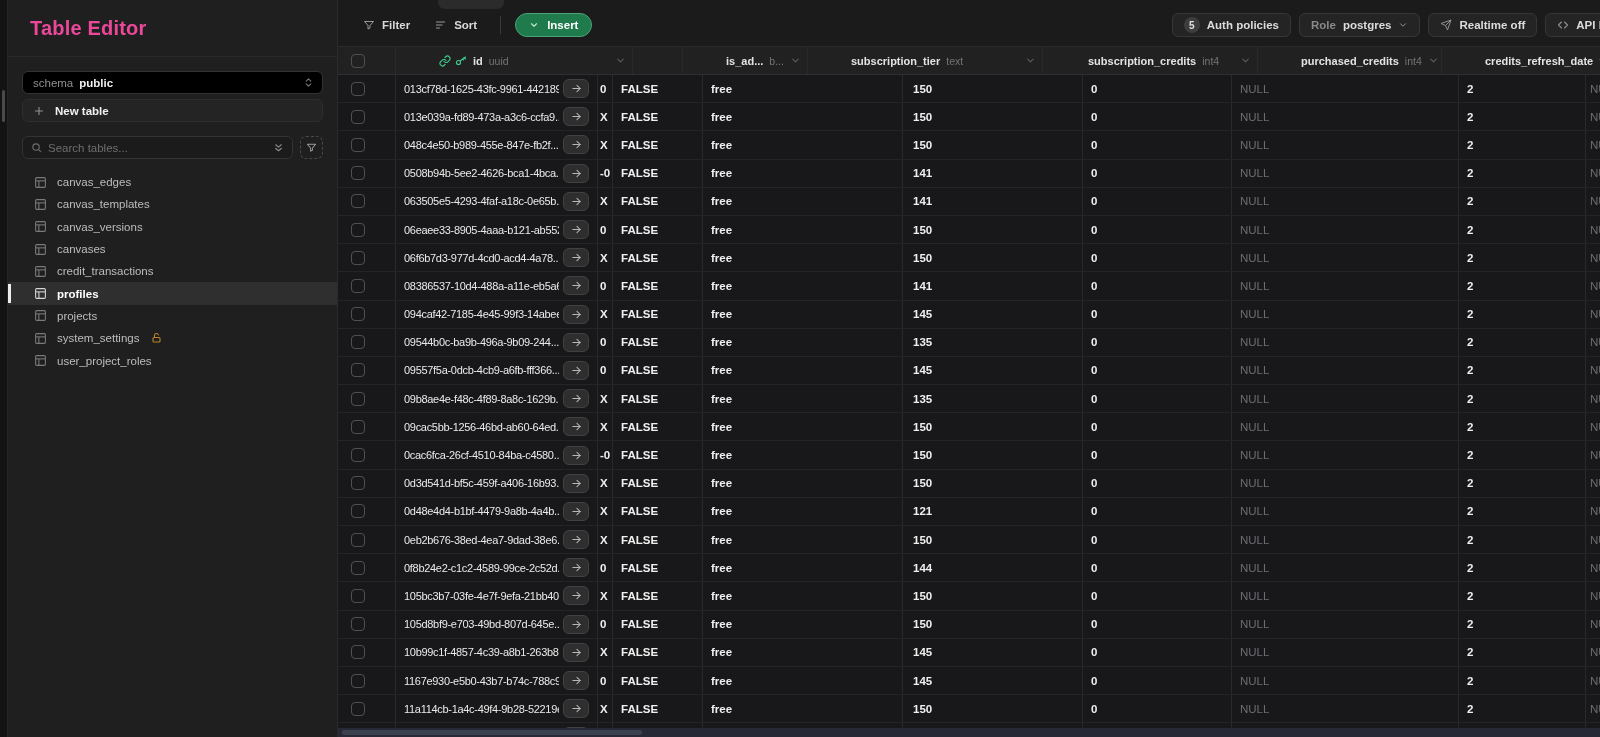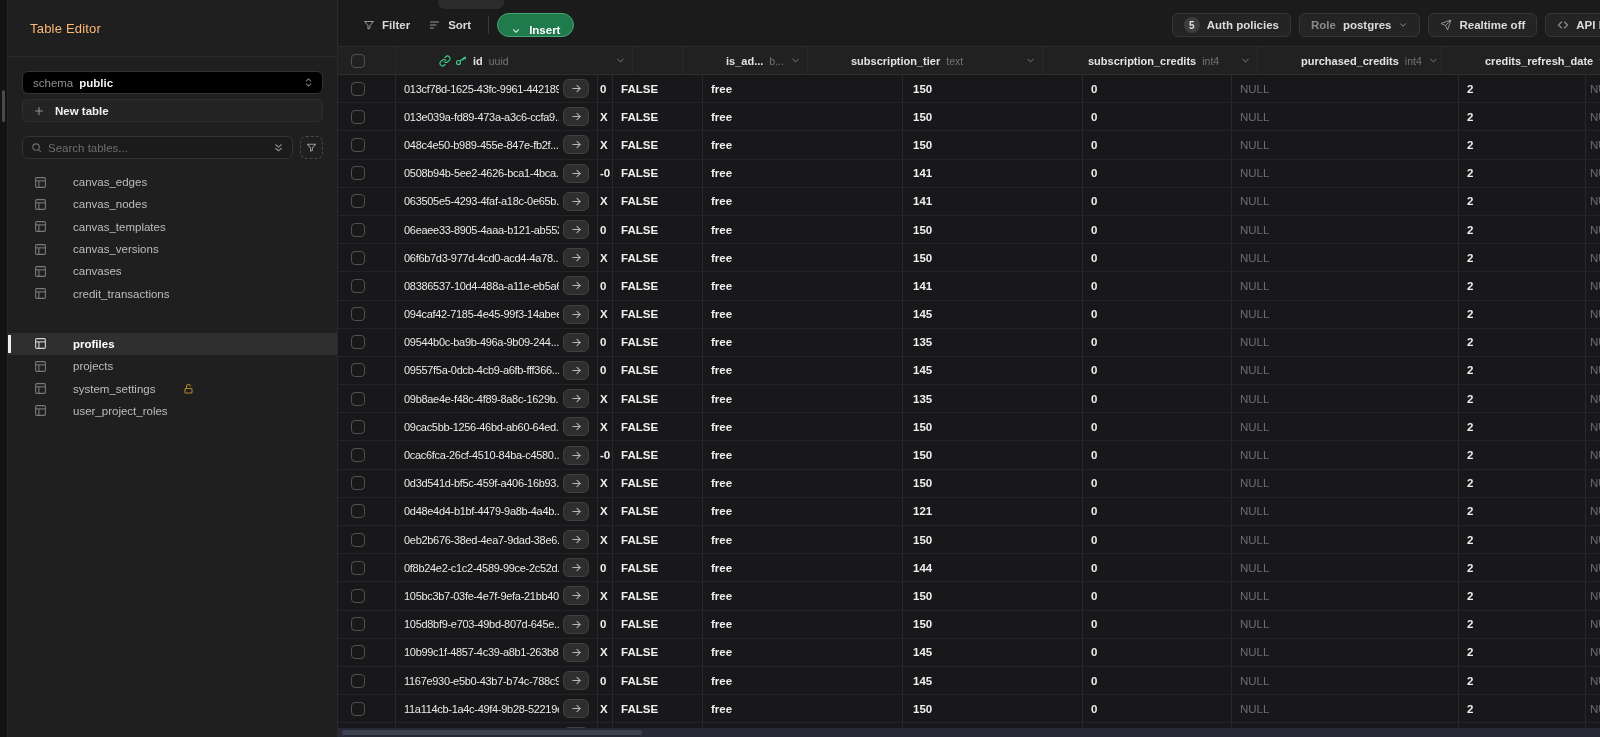--- a/index.html
+++ b/index.html
@@ -7,59 +7,59 @@
     font-family:"Liberation Sans", sans-serif; color:#e6e6e6; }
   .app { display:flex; width:1600px; height:737px; }
 
   
   .rail { width:8px; background:#131313; border-right:1px solid #242424; position:relative; flex:none; }
   .rail-thumb { position:absolute; left:2px; top:90px; width:3px; height:32px; background:#4a4a4a; border-radius:2px; }
 
   
   .sidebar { width:330px; flex:none; background:#1f1f1f; border-right:1px solid #2a2a2a; display:flex; flex-direction:column; }
   .sb-head { height:57px; border-bottom:1px solid #2a2a2a; display:flex; align-items:center; padding:0 22px; flex:none; }
-  .sb-title { font-size:13px; font-weight:400; color:#fdba74; letter-spacing:.2px; }
+  .sb-title { font-size:20px; font-weight:700; color:#ec4899; letter-spacing:.2px; }
   .sb-body { padding:14px 14px 0 14px; }
   .schema-select { height:23px; background:#000000; border:1px solid #333; border-radius:6px;
     display:flex; align-items:center; padding:0 8px 0 10px; font-size:11.5px; cursor:pointer; }
   .schema-label { color:#8f8f8f; margin-right:6px; }
   .schema-value { color:#f0f0f0; font-weight:700; }
   .schema-caret { margin-left:auto; color:#777; display:flex; }
   .newtable-btn { margin-top:5px; height:23px; background:#242424; border:1px solid #2e2e2e; border-radius:6px;
     display:flex; align-items:center; padding:4px 10px; font-size:11.5px; cursor:pointer; }
   .newtable-plus { color:#8f8f8f; margin-right:10px; display:flex; }
   .newtable-label { color:#f0f0f0; font-weight:700; }
   .search-row { margin-top:14px; display:flex; gap:7px; align-items:center; }
   .search-box { flex:1; height:23px; background:#1b1b1b; border:1px solid #333; border-radius:6px;
     display:flex; align-items:center; padding:0 8px; gap:6px; }
   .search-box input { background:transparent; border:none; outline:none; color:#cfcfcf;
     font-size:11.5px; width:100%; font-family:"Liberation Sans",sans-serif; }
   .search-box input::placeholder { color:#6e6e6e; }
   .sb-filter-btn { width:23px; height:23px; border:1px dashed #4a4a4a; border-radius:6px;
     display:flex; align-items:center; justify-content:center; color:#9a9a9a; cursor:pointer; flex:none; }
   .tables-list { margin-top:12px; }
-  .tbl-item { height:22.3px; display:flex; align-items:center; gap:26px; padding-left:12px;
+  .tbl-item { height:22.3px; display:flex; align-items:center; gap:10px; padding-left:12px;
     font-size:11.5px; color:#bdbdbd; cursor:pointer; position:relative; }
   .tbl-item .t-icon { color:#7a7a7a; display:flex; flex:none; }
-  .tbl-item.selected { background:#2f2f2f; color:#fff; font-weight:700; margin-left:-14px; margin-right:-14px; padding-left:26px;margin-top:28px; }
+  .tbl-item.selected { background:#2f2f2f; color:#fff; font-weight:700; margin-left:-14px; margin-right:-14px; padding-left:26px; }
   .tbl-item.selected .t-icon { color:#d5d5d5; }
   .tbl-item.selected::before { content:""; position:absolute; left:0; top:2px; bottom:2px; width:3px; background:#ededed; }
   .lock-icon { color:#b5862c; display:flex; margin-left:2px; }
 
   
   .main { flex:1; display:flex; flex-direction:column; overflow:hidden; position:relative; background:#1b1b1b; }
   .cut-pill { position:absolute; top:0; left:100px; width:66px; height:9px; background:#2b2b2b; border-radius:0 0 7px 7px; }
 
   .toolbar { height:47px; flex:none; border-bottom:1px solid #2a2a2a; display:flex; align-items:center;
-    padding:4px 12px 0 16px; }
+    padding:4px 12px 0 16px; gap:6px; }
   .tb-btn { display:flex; align-items:center; gap:7px; padding:0 9px; height:24px; border-radius:6px;
     font-size:11.5px; font-weight:700; color:#d9d9d9; cursor:pointer; }
   .tb-btn .ic { color:#9a9a9a; display:flex; }
   .tb-divider { width:1px; height:18px; background:#3a3a3a; margin:0 8px; }
-  .insert-btn { display:flex; align-items:flex-end; gap:8px; height:24px; padding:0 13px; border-radius:12px;
+  .insert-btn { display:flex; align-items:center; gap:8px; height:24px; padding:0 13px; border-radius:12px;
     background:#1f7a4c; border:1px solid #4aa378; color:#fff; font-size:11.5px; font-weight:700; cursor:pointer; }
   .insert-btn .ic { color:#bfe9d4; display:flex; }
   .tb-right { margin-left:auto; display:flex; gap:8px; align-items:center; }
   .pill { display:flex; align-items:center; gap:7px; height:24px; padding:0 11px; border-radius:6px;
     background:#242424; border:1px solid #363636; font-size:11.5px; font-weight:700; color:#dcdcdc;
     cursor:pointer; white-space:nowrap; }
   .pill .ic { color:#8f8f8f; display:flex; }
   .count-badge { width:16px; height:16px; border-radius:50%; background:#3d3d3d; color:#e0e0e0;
     font-size:10px; font-weight:700; display:flex; align-items:center; justify-content:center; }
   .pill .muted { color:#8a8a8a; }
@@ -163,30 +163,20 @@
             <span>canvas_edges</span>
           </div>
           <div class="tbl-item">
             <span class="t-icon">
               <svg width="13" height="13" viewBox="0 0 24 24" fill="none" stroke="currentColor" stroke-width="2" stroke-linejoin="round">
                 <rect x="3" y="3" width="18" height="18" rx="2"></rect>
                 <line x1="3" y1="9" x2="21" y2="9"></line>
                 <line x1="9" y1="9" x2="9" y2="21"></line>
               </svg>
             </span>
-            <span>canvas_nodes</span>
-          </div>
-          <div class="tbl-item">
-            <span class="t-icon">
-              <svg width="13" height="13" viewBox="0 0 24 24" fill="none" stroke="currentColor" stroke-width="2" stroke-linejoin="round">
-                <rect x="3" y="3" width="18" height="18" rx="2"></rect>
-                <line x1="3" y1="9" x2="21" y2="9"></line>
-                <line x1="9" y1="9" x2="9" y2="21"></line>
-              </svg>
-            </span>
             <span>canvas_templates</span>
           </div>
           <div class="tbl-item">
             <span class="t-icon">
               <svg width="13" height="13" viewBox="0 0 24 24" fill="none" stroke="currentColor" stroke-width="2" stroke-linejoin="round">
                 <rect x="3" y="3" width="18" height="18" rx="2"></rect>
                 <line x1="3" y1="9" x2="21" y2="9"></line>
                 <line x1="9" y1="9" x2="9" y2="21"></line>
               </svg>
             </span>

